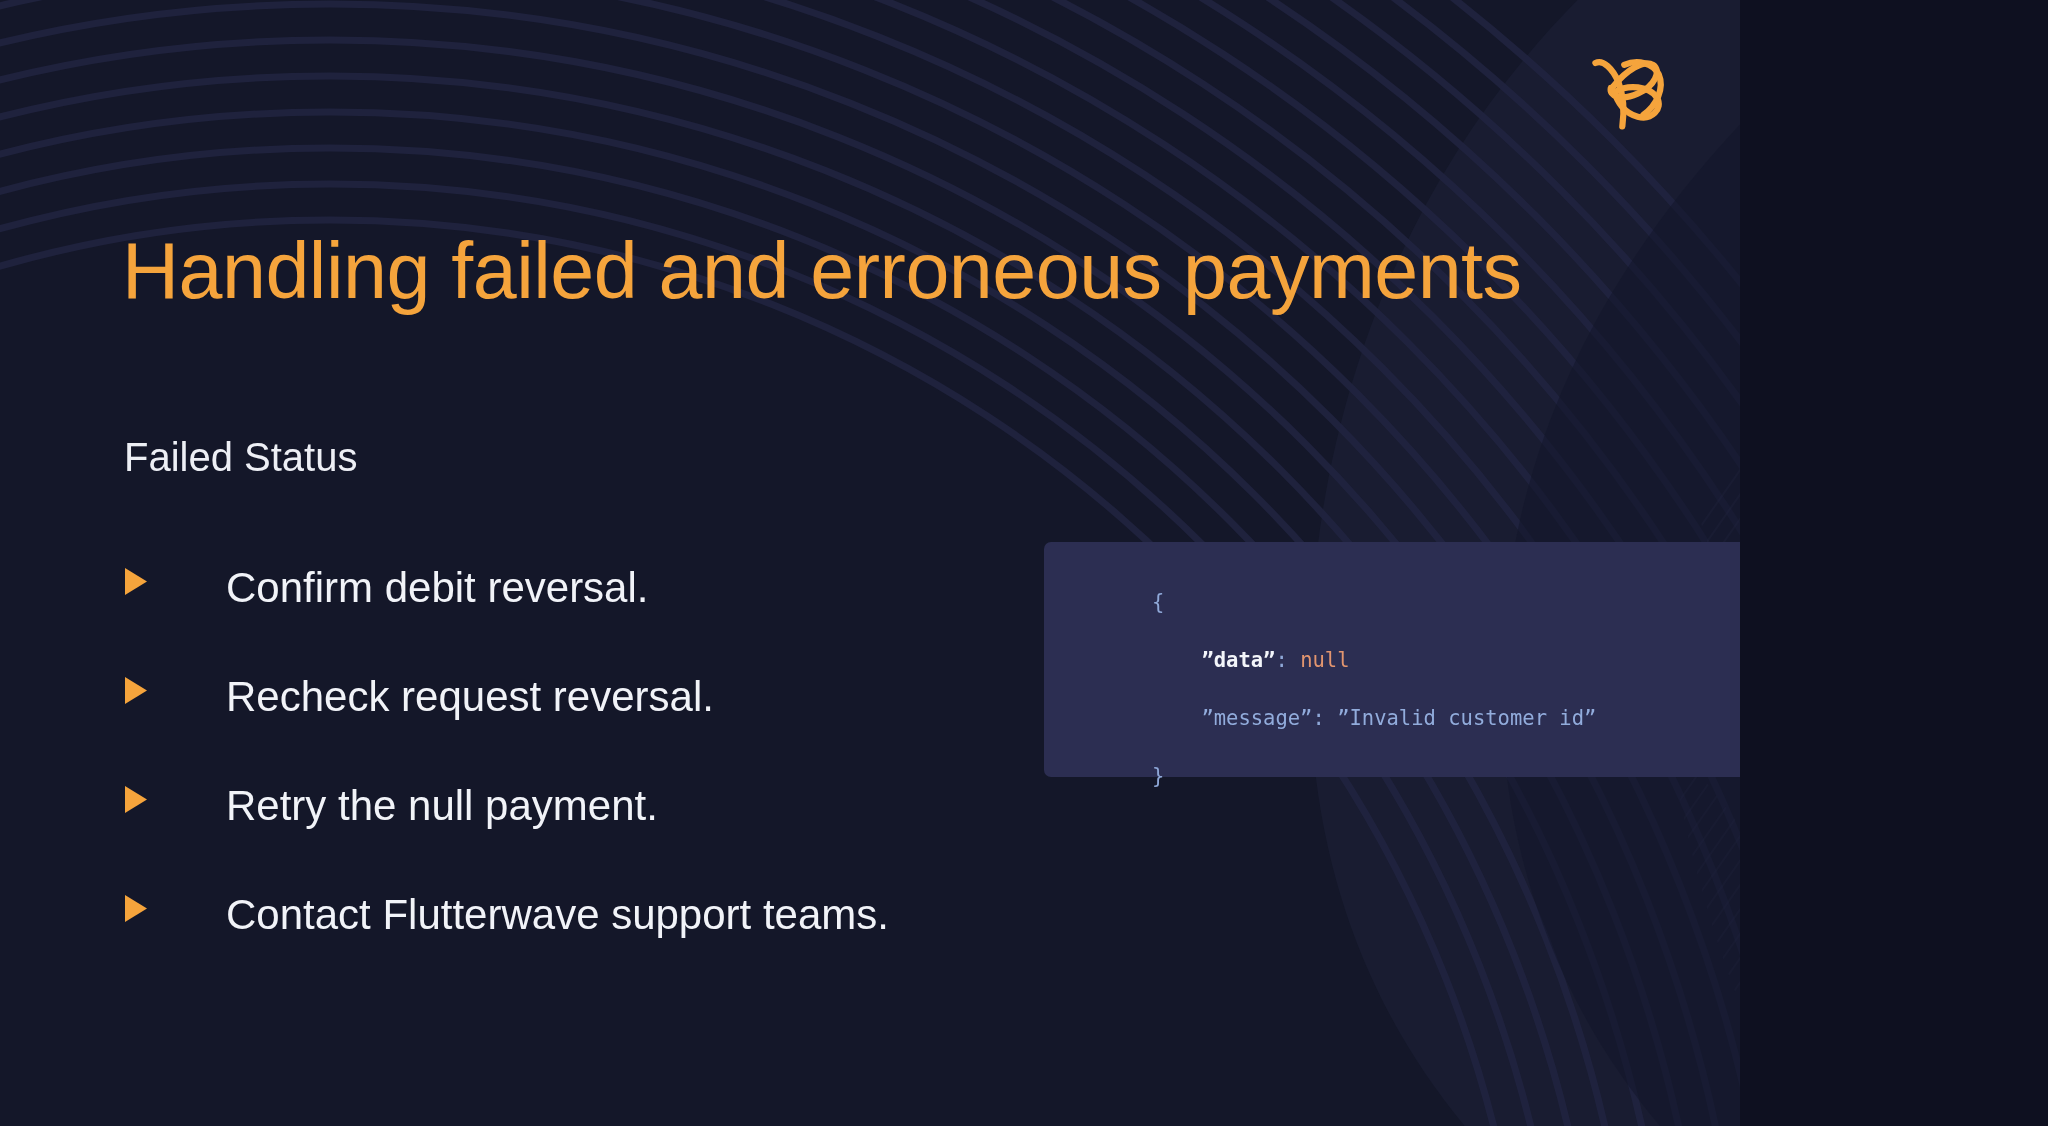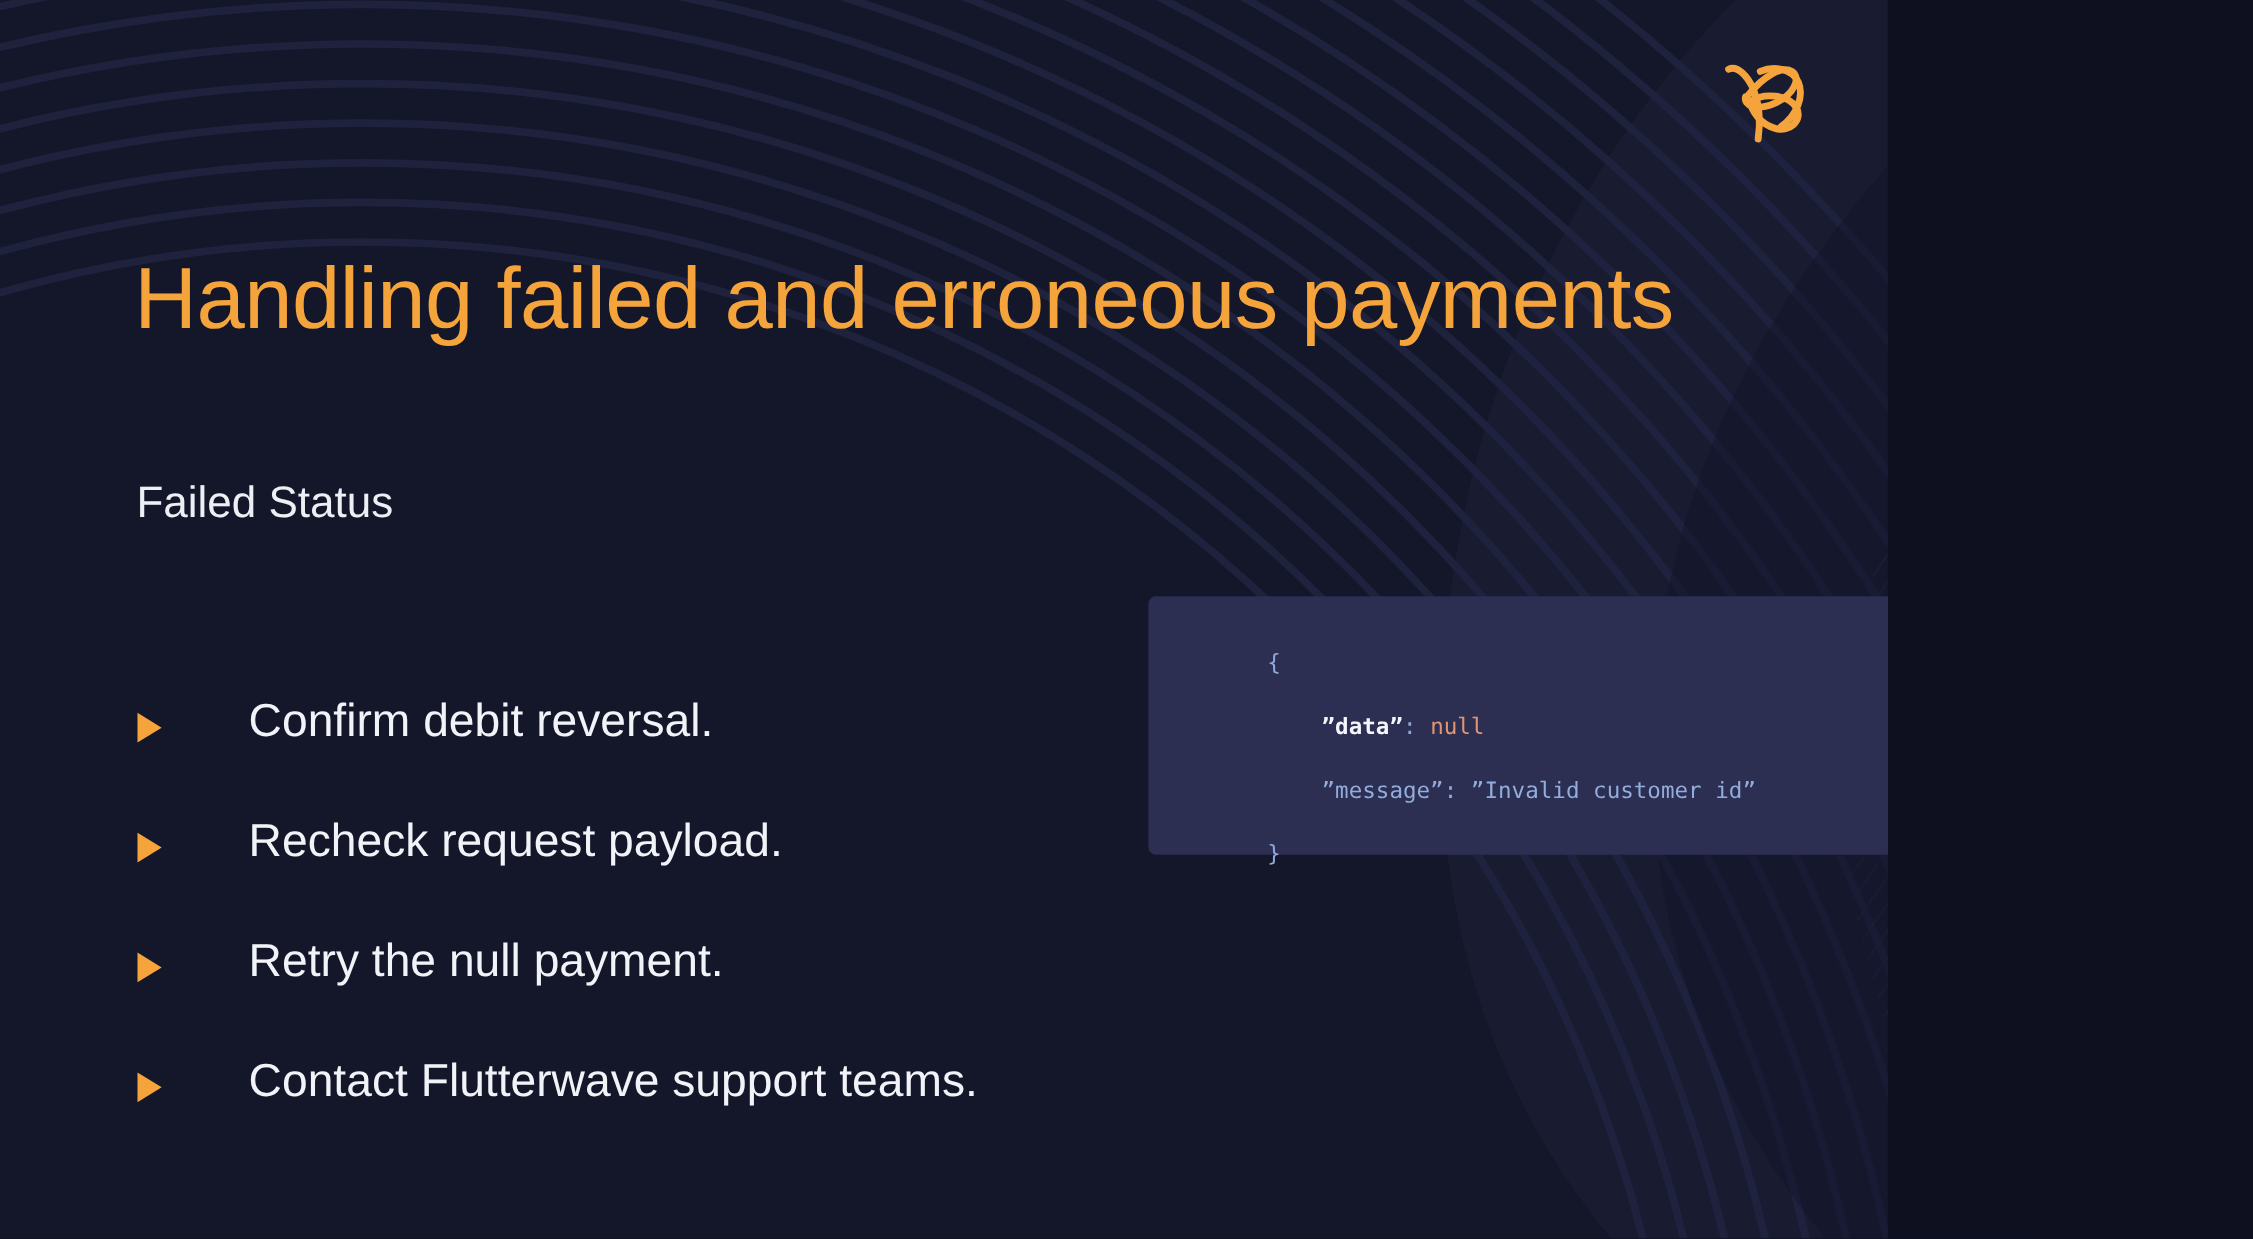--- a/index.html
+++ b/index.html
@@ -10,20 +10,21 @@
   body {
     font-family: "Liberation Sans", sans-serif;
   }
 
   .slide {
     position: relative;
     width: 1716px;
     height: 1126px;
     overflow: hidden;
     background: #141729;
+    padding-left: 24px;
   }
 
   
   .bg-layer {
     position: absolute;
     inset: 0;
     pointer-events: none;
   }
 
   .bg-svg {
@@ -75,21 +76,21 @@
     left: 124px;
     top: 567px;
     width: 860px;
     list-style: none;
     margin: 0;
     padding: 0;
   }
 
   .bullet-item {
     display: flex;
-    align-items: flex-end;
+    align-items: flex-start;
     height: 109px;
   }
 
   .bullet-marker {
     flex: 0 0 auto;
     width: 24px;
     height: 29px;
     margin-right: 78px;
   }
 
@@ -217,21 +218,21 @@
           </svg>
         </span>
         <span class="bullet-text">Confirm debit reversal.</span>
       </li>
       <li class="bullet-item">
         <span class="bullet-marker">
           <svg width="24" height="29" viewBox="0 0 24 29" xmlns="http://www.w3.org/2000/svg">
             <path d="M1 1 L23 14.5 L1 28 Z" fill="#F5A43C"></path>
           </svg>
         </span>
-        <span class="bullet-text">Recheck request payload.</span>
+        <span class="bullet-text">Recheck request reversal.</span>
       </li>
       <li class="bullet-item">
         <span class="bullet-marker">
           <svg width="24" height="29" viewBox="0 0 24 29" xmlns="http://www.w3.org/2000/svg">
             <path d="M1 1 L23 14.5 L1 28 Z" fill="#F5A43C"></path>
           </svg>
         </span>
         <span class="bullet-text">Retry the null payment.</span>
       </li>
       <li class="bullet-item">

